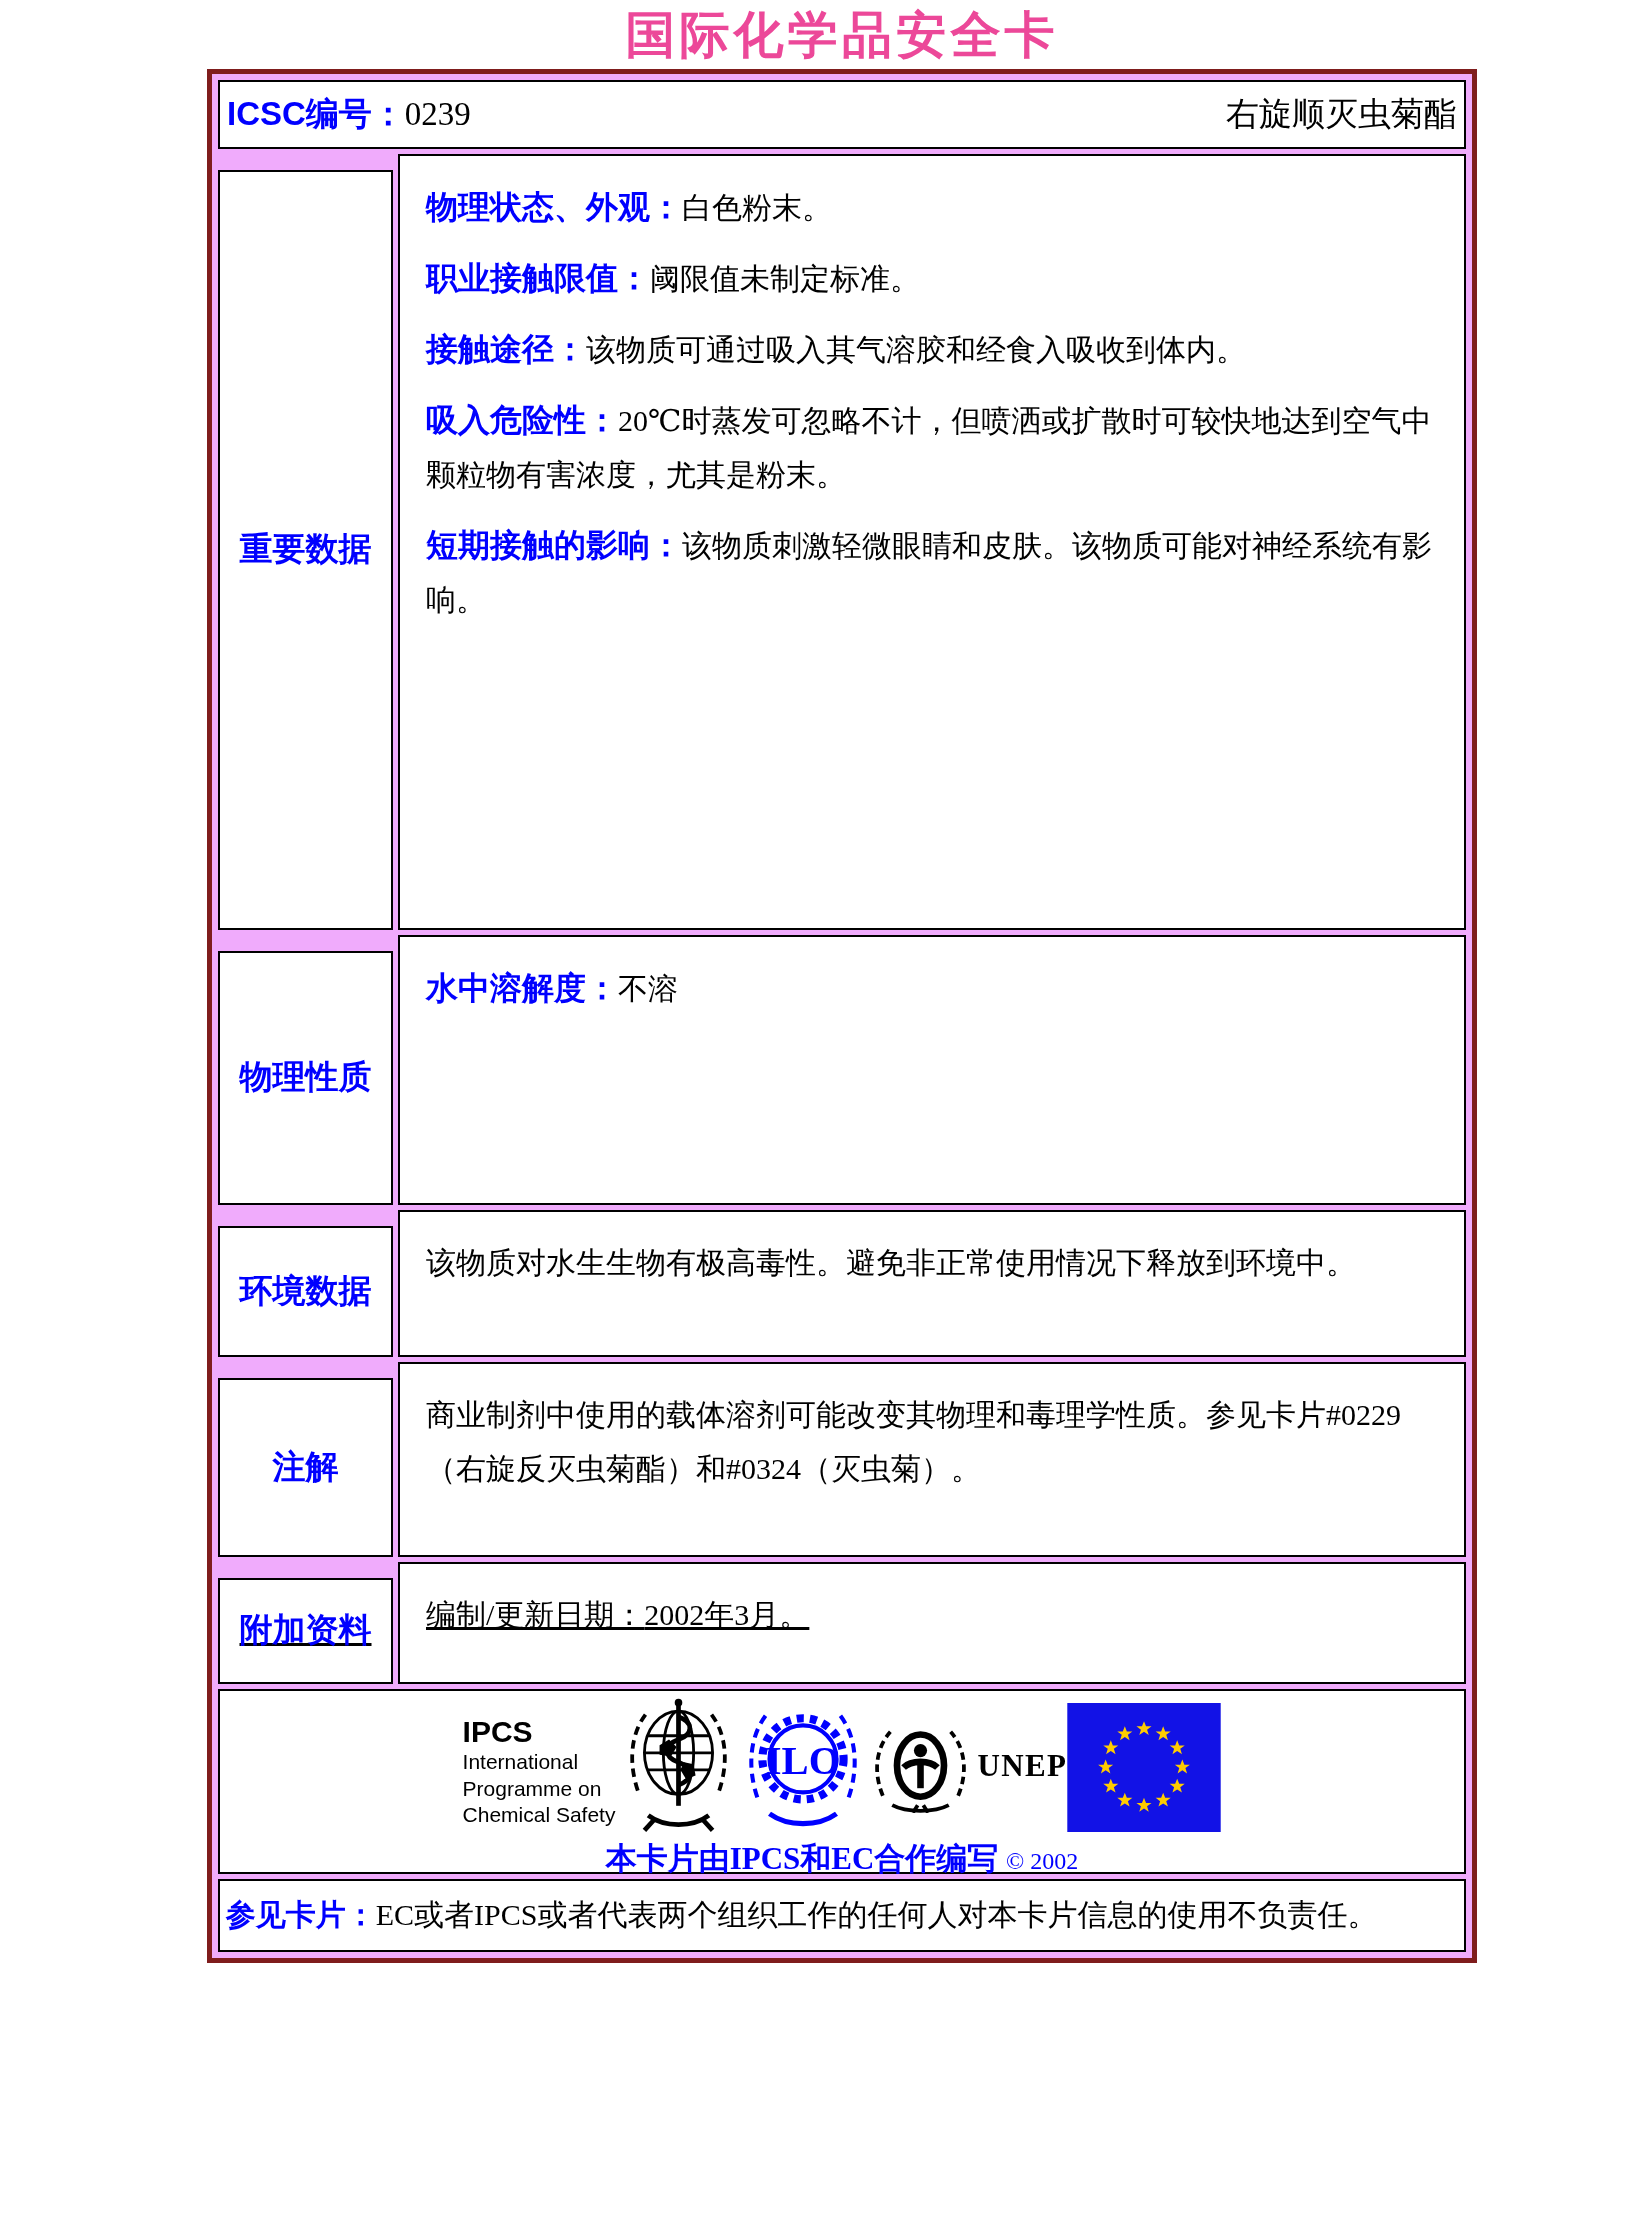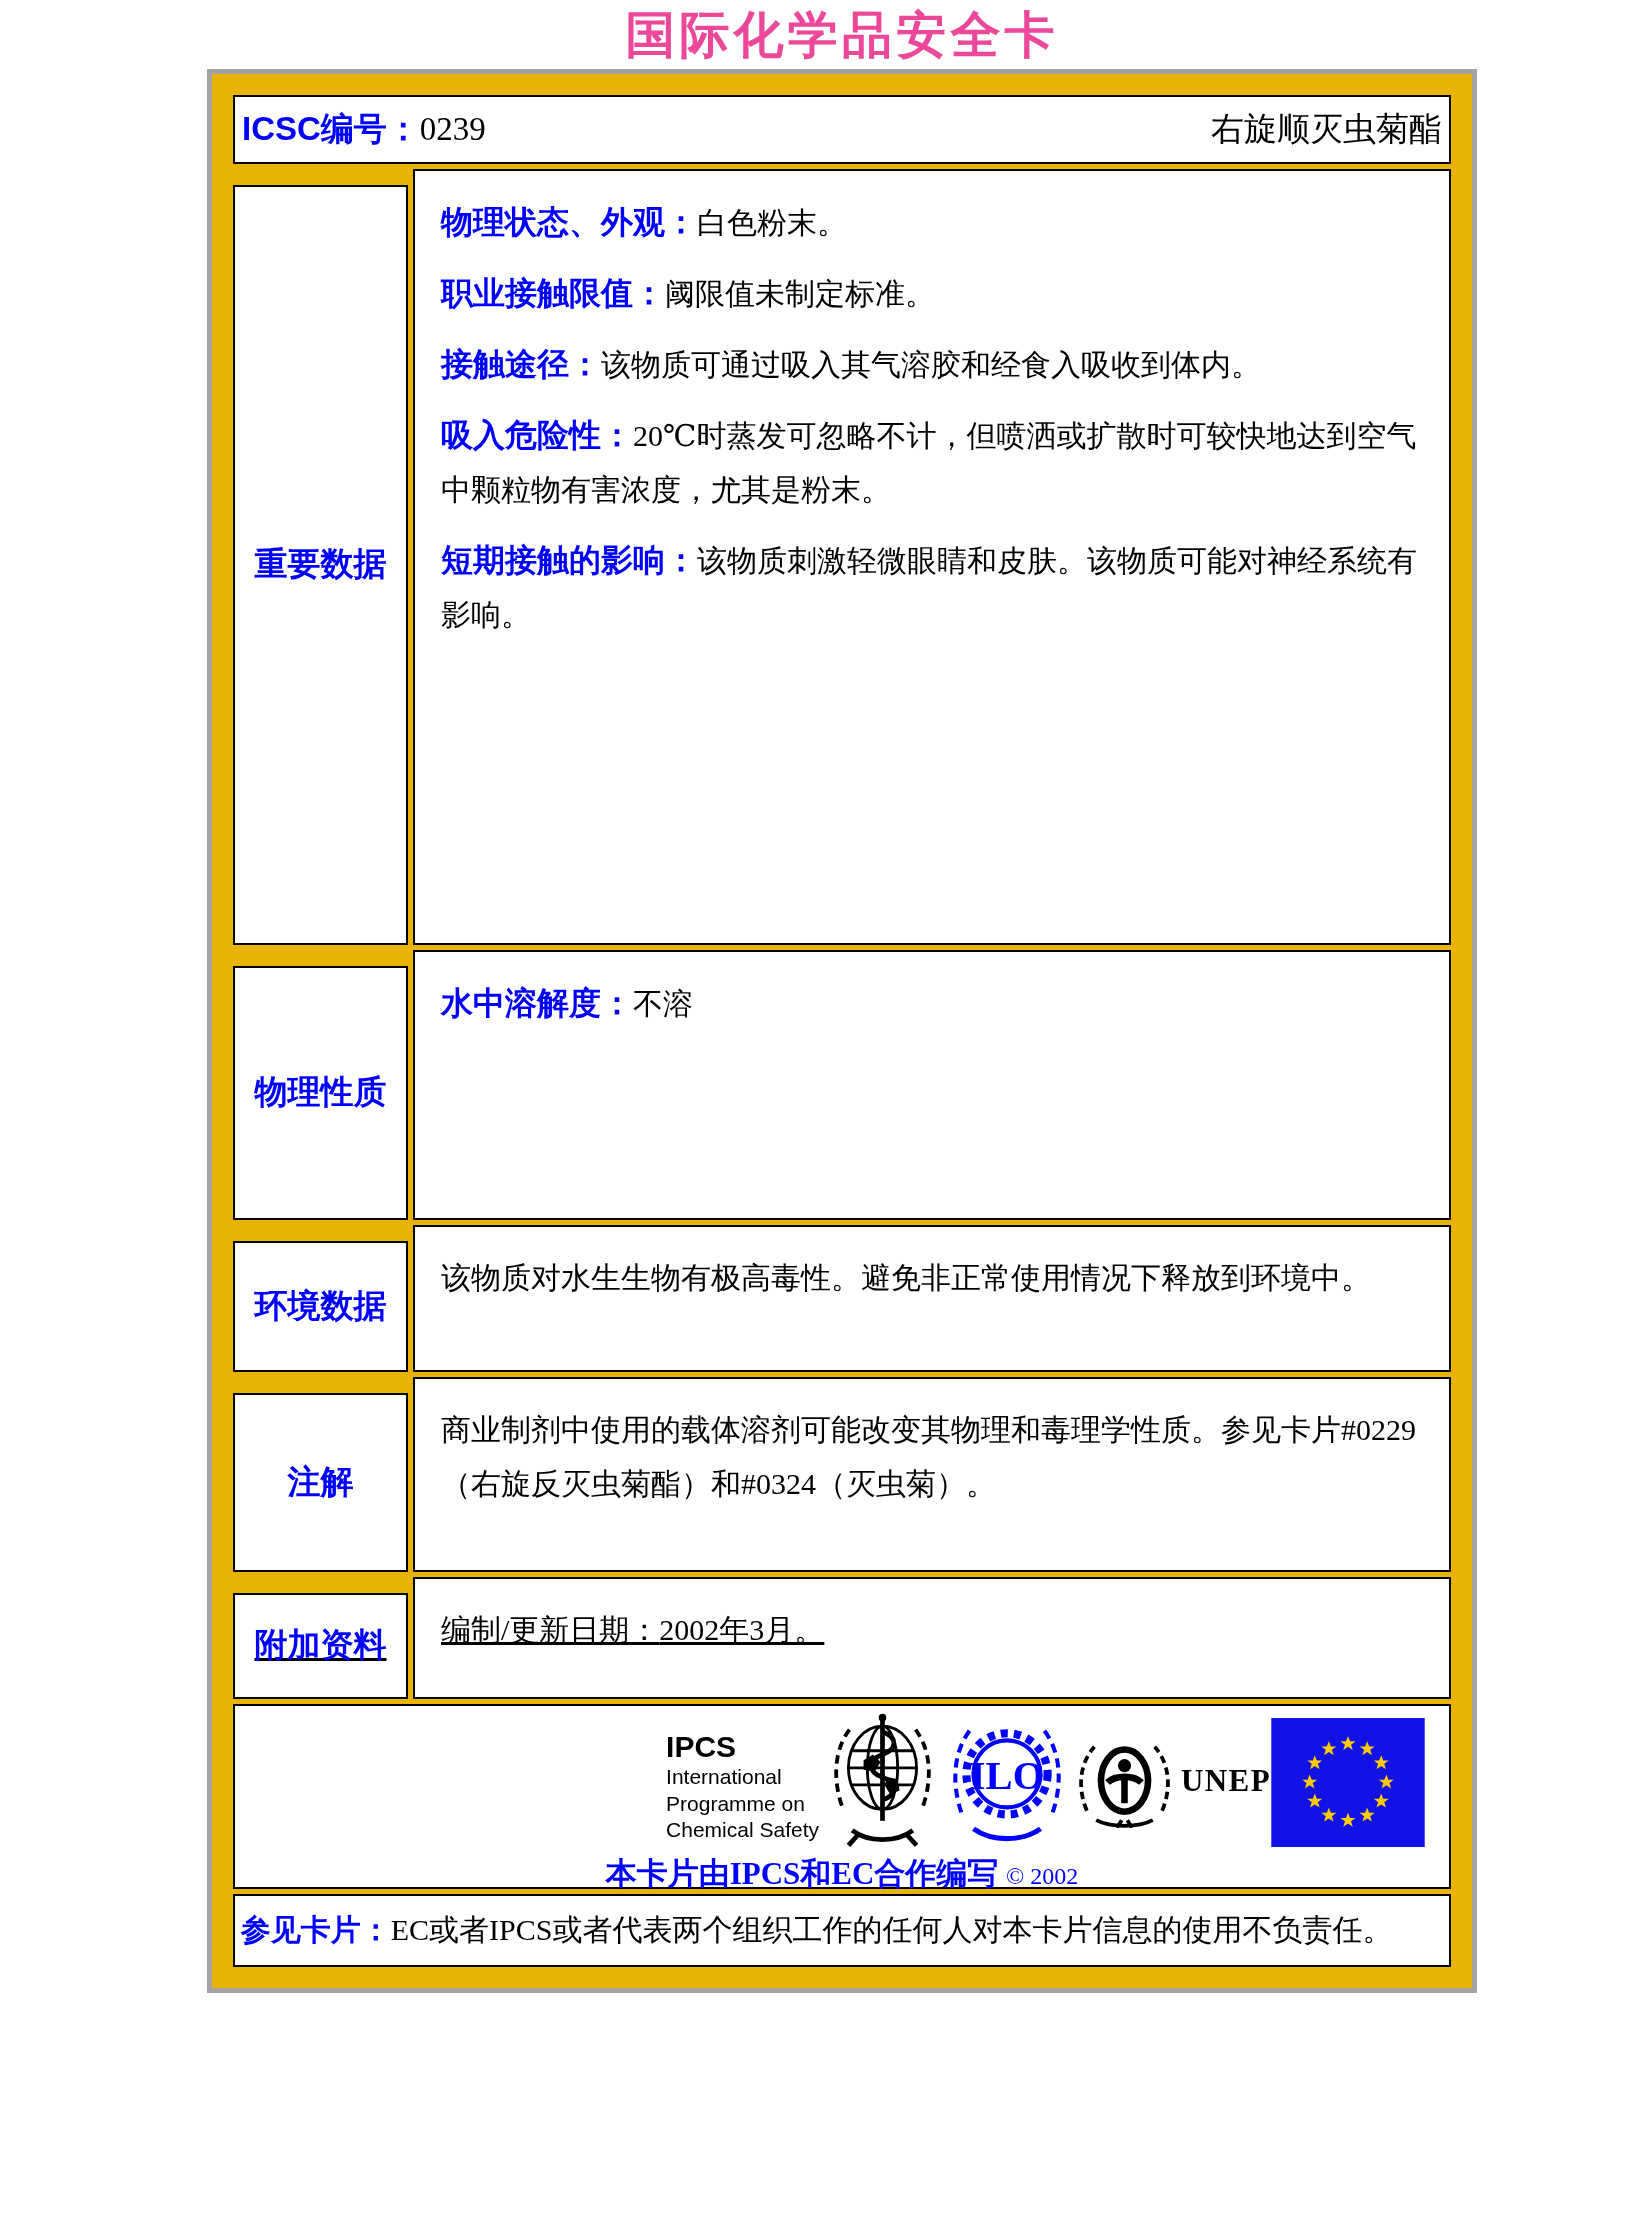--- a/index.html
+++ b/index.html
@@ -9,22 +9,22 @@
     color:#000;
   }
   .title{
     margin:7px 0 4.2px 207px;width:1270px;text-align:center;
     font-family:"Liberation Sans","DejaVu Sans",sans-serif;
     font-size:50px;font-weight:bold;color:#ec4899;line-height:1.15;
     letter-spacing:4.2px;
   }
   .card{
     margin-left:207px;width:1270px;box-sizing:border-box;
-    border:5px solid #a3a3a3;padding:21px;
-    display:flex;flex-direction:column;gap:5px;background:#eab308;
+    border:5px solid #7f1d1d;padding:6px;
+    display:flex;flex-direction:column;gap:5px;background:#f0abfc;
   }
   .row{display:flex;gap:5px;}
   .cell{border:2.8px solid #000;box-sizing:border-box;background:#fff;}
   .header-row{height:69px;}
   .header-cell{
     flex:1;display:flex;justify-content:space-between;align-items:center;
     padding:0 7px;font-size:33px;
   }
   .k{
     color:#0000FF;font-weight:bold;
@@ -49,21 +49,21 @@
   .content-cell p{margin:16px;}
   .row-important{height:776px;}
   .row-physical{height:270px;}
   .row-env{height:147px;}
   .row-notes{height:195px;}
   .row-addl{height:122px;text-decoration:underline;}
   .row-logos{height:185px;}
   .row-legal{height:73px;}
   .logos-cell{flex:1;display:flex;flex-direction:column;padding:5.7px 0 4.2px 0;}
   .logos-strip{
-    flex:1;display:flex;justify-content:flex-end;align-items:center;
+    flex:1;display:flex;justify-content:center;align-items:center;
     padding:0 24px;
   }
   .ipcs-block{
     align-self:flex-start;margin-top:18.4px;
     font-family:"Liberation Sans","DejaVu Sans",sans-serif;
   }
   .ipcs-acronym{font-size:30px;font-weight:bold;line-height:1.15;}
   .ipcs-line{font-size:21px;line-height:1.25;}
   .unep-block{display:flex;align-items:center;}
   .unep-label{

